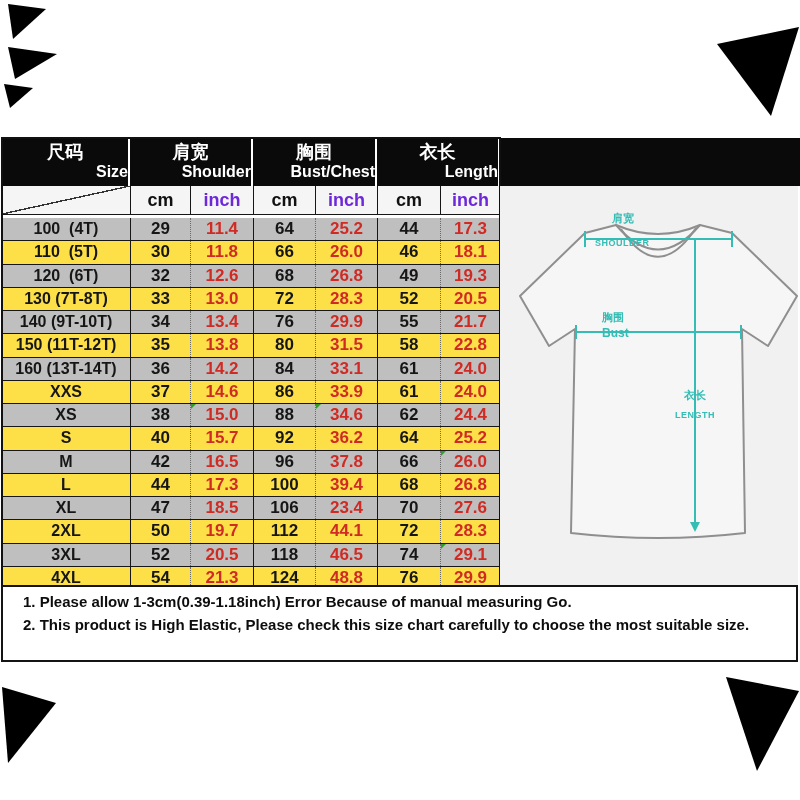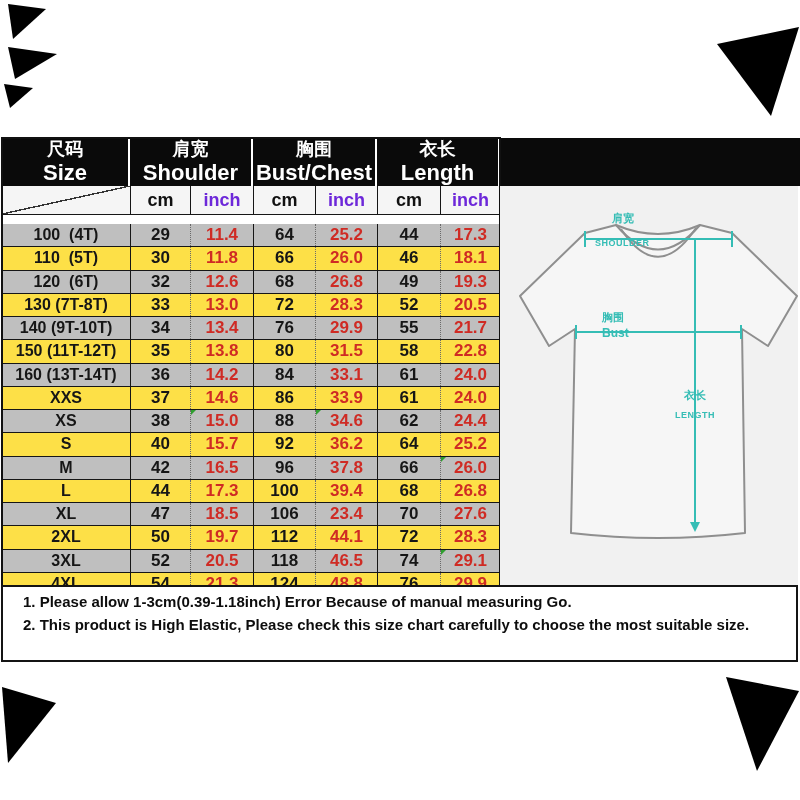--- a/index.html
+++ b/index.html
@@ -12,21 +12,21 @@
   .header-band{
     position:absolute;left:2px;top:138px;width:800px;height:48px;
     background:#0a0a0a;display:flex;box-sizing:border-box;
   }
   .hdr-cell{
     color:#ffffff;font-weight:bold;text-align:center;
     display:flex;flex-direction:column;justify-content:center;
     border-right:2px solid #ffffff;box-sizing:border-box;line-height:1.15;
   }
   .hdr-cell .zh{font-size:18px;}
-  .hdr-cell .en{font-size:22px;}
+  .hdr-cell .en{font-size:16px;text-align:right;}
   .hdr-c0{width:128px;}
   .hdr-c1{width:123px;}
   .hdr-c2{width:124px;}
   .hdr-c3{width:123px;}
   .hdr-fill{flex:1;background:#0a0a0a;}
   
   .unit-row{
     position:absolute;left:2px;top:186px;width:498px;height:29px;
     display:grid;grid-template-columns:128px 60px 63px 62px 62px 63px 60px;
     background:#f5f5f5;border-bottom:1px solid #161616;box-sizing:border-box;
@@ -36,21 +36,21 @@
     font-weight:bold;font-size:18px;color:#111;box-sizing:border-box;
   }
   .unit-cell.solid{border-left:1px solid #161616;}
   .diag-cell{
     background:
       linear-gradient(to bottom right,transparent 48.7%,#333 48.7%,#333 51.3%,transparent 51.3%);
   }
   .red{color:#6d28d9;}
   
   .tbody{
-    position:absolute;left:2px;top:224px;width:498px;height:371px;
+    position:absolute;left:2px;top:218px;width:498px;height:371px;
     display:flex;flex-direction:column;box-sizing:border-box;
   }
   .trow{
     flex:1;display:grid;grid-template-columns:128px 60px 63px 62px 62px 63px 60px;
     border-bottom:1px solid #161616;box-sizing:border-box;
   }
   .trow:last-child{border-bottom:none;}
   .trow.gray{background:#bfbfbf;}
   .trow.white{background:#fde047;}
   .cell{

